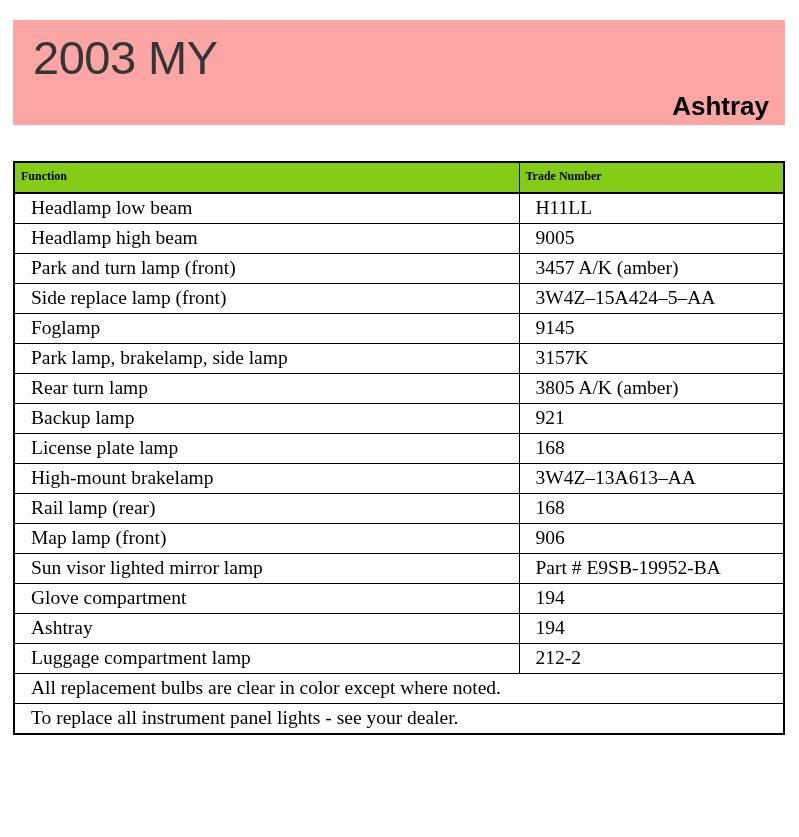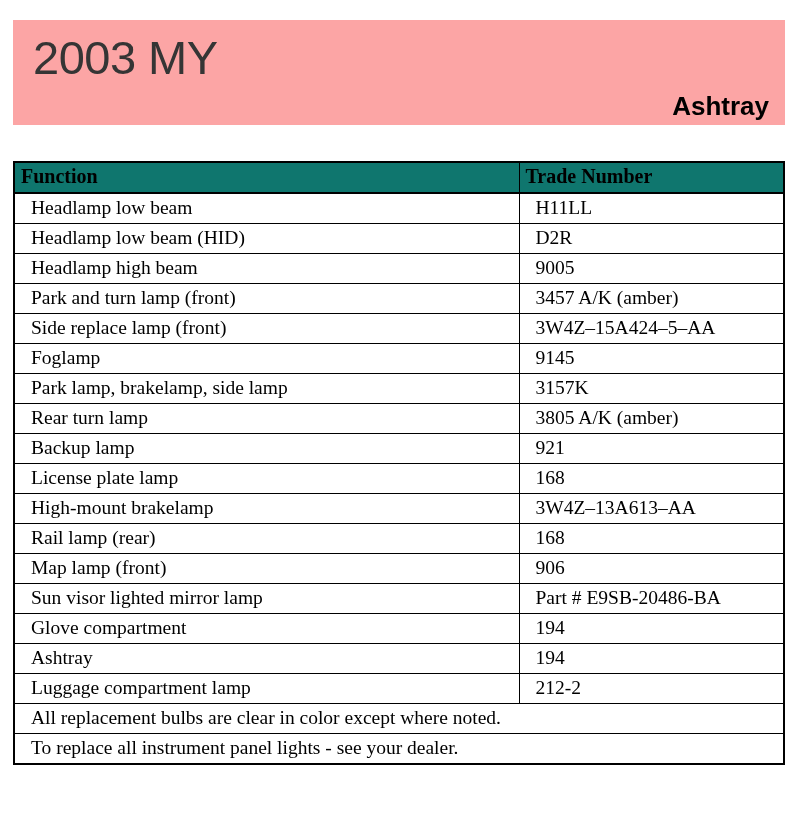--- a/index.html
+++ b/index.html
@@ -80,24 +80,24 @@
     font-size: 19.5px;
     line-height: 25px;
     height: 25px;
     color: #000000;
     text-align: left;
     vertical-align: middle;
     white-space: nowrap;
     overflow: hidden;
   }
   table.bulbs thead th {
-    background: #0f766e;
+    background: #84cc16;
     font-weight: 700;
     border-bottom: 2px solid #000000;
-    font-size: 20px;
+    font-size: 12px;
   }
   table.bulbs tbody tr td {
     background: #ffffff;
     padding-left: 16px;
   }
   table.bulbs tbody tr.note-row td {
     border-left: 0;
     border-right: 0;
   }
   table.bulbs tbody tr:last-child td {
@@ -129,24 +129,20 @@
           <th>Function</th>
           <th>Trade Number</th>
         </tr>
       </thead>
       <tbody id="table-body">
           <tr>
             <td>Headlamp low beam</td>
             <td>H11LL</td>
           </tr>
           <tr>
-            <td>Headlamp low beam (HID)</td>
-            <td>D2R</td>
-          </tr>
-          <tr>
             <td>Headlamp high beam</td>
             <td>9005</td>
           </tr>
           <tr>
             <td>Park and turn lamp (front)</td>
             <td>3457 A/K (amber)</td>
           </tr>
           <tr>
             <td>Side replace lamp (front)</td>
             <td>3W4Z–15A424–5–AA</td>
@@ -178,21 +174,21 @@
           <tr>
             <td>Rail lamp (rear)</td>
             <td>168</td>
           </tr>
           <tr>
             <td>Map lamp (front)</td>
             <td>906</td>
           </tr>
           <tr>
             <td>Sun visor lighted mirror lamp</td>
-            <td>Part # E9SB-20486-BA</td>
+            <td>Part # E9SB-19952-BA</td>
           </tr>
           <tr>
             <td>Glove compartment</td>
             <td>194</td>
           </tr>
           <tr>
             <td>Ashtray</td>
             <td>194</td>
           </tr>
           <tr>

